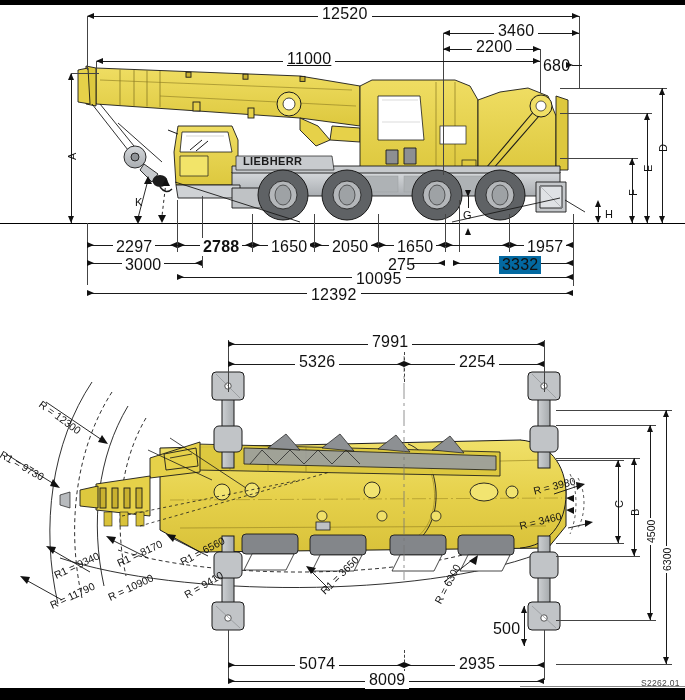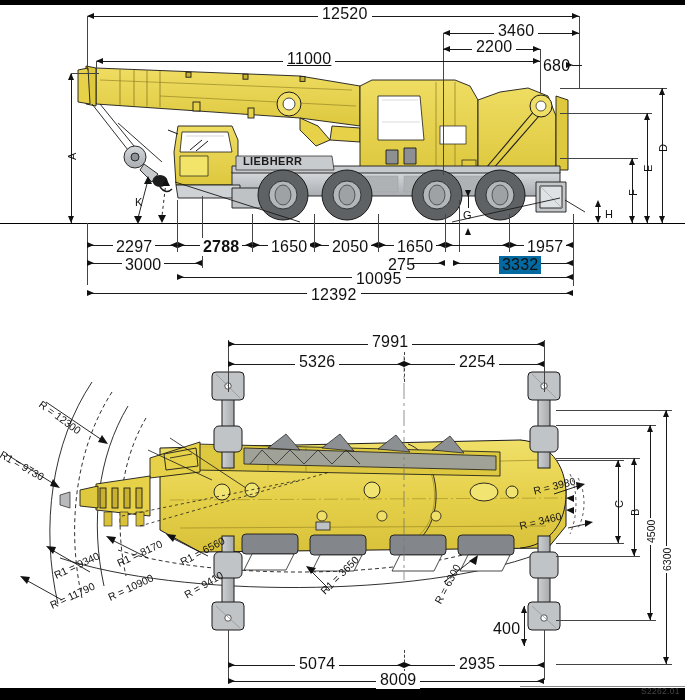--- a/index.html
+++ b/index.html
@@ -522,40 +522,40 @@
   <div class="exth" style="left:556px;top:410px;width:116px;"></div>
   <div class="exth" style="left:556px;top:664px;width:116px;"></div>
   <div class="vline" style="left:666px;top:410px;height:254px;"></div>
   <div class="arU" style="left:662.8px;top:410px;"></div>
   <div class="arD" style="left:662.8px;top:657px;"></div>
   <div class="dimv" style="left:661px;top:573px;background:#fff;padding:0 2px;">6300</div>
 
   <div class="vline" style="left:524px;top:606px;height:40px;"></div>
   <div class="arU" style="left:520.8px;top:606px;"></div>
   <div class="arD" style="left:520.8px;top:639px;"></div>
-  <div class="dim" style="left:493px;top:620px;">400</div>
+  <div class="dim" style="left:493px;top:620px;">500</div>
 
   <div class="ext" style="left:228px;top:630px;height:50px;"></div>
   <div class="ext" style="left:544px;top:630px;height:50px;"></div>
   <div class="ext dash" style="left:404px;top:650px;height:22px;"></div>
 
   <div class="hline" style="left:228px;top:665px;width:176px;"></div>
   <div class="arR" style="left:228px;top:661.8px;"></div>
   <div class="arL" style="left:397px;top:661.8px;"></div>
   <div class="dim" style="left:295px;top:655px;background:#fff;padding:0 4px;">5074</div>
 
   <div class="hline" style="left:404px;top:665px;width:140px;"></div>
   <div class="arR" style="left:404px;top:661.8px;"></div>
   <div class="arL" style="left:537px;top:661.8px;"></div>
   <div class="dim" style="left:455px;top:655px;background:#fff;padding:0 4px;text-align:center;">2935</div>
 
   <div class="hline" style="left:228px;top:681px;width:316px;"></div>
   <div class="arR" style="left:228px;top:677.8px;"></div>
   <div class="arL" style="left:537px;top:677.8px;"></div>
-  <div class="dim" style="left:365px;top:671px;background:#fff;padding:0 4px;margin-left:11px;">8009</div>
+  <div class="dim" style="left:365px;top:671px;background:#fff;padding:0 4px;">8009</div>
 
   <div class="rlab" style="left:44px;top:398px;transform:rotate(36deg);">R = 12300</div>
   <div class="svgwrap" style="left:40px;top:398px;width:80px;height:50px;">
     <svg width="80" height="50" viewBox="0 0 80 50">
         <path d="M6,4 L62,42" stroke="#111" stroke-width="0.9" fill="none"></path>
         <path d="M68,46 l-10,-2 l4,-7 Z" fill="#111"></path>
       </svg>
   </div>
 
   <div class="rlab" style="left:4px;top:448px;transform:rotate(30deg);">R1 = 9730</div>
@@ -636,16 +636,16 @@
 
   <div class="svgwrap" style="left:556px;top:470px;width:40px;height:70px;">
     <svg width="40" height="70" viewBox="0 0 40 70">
       <path d="M14,4 C22,20 22,46 14,64" fill="none" stroke="#333" stroke-width="0.8" stroke-dasharray="3 3"></path>
       <path d="M22,8 C30,22 30,44 22,58" fill="none" stroke="#333" stroke-width="0.8" stroke-dasharray="3 3"></path>
       <path d="M10,28 l8,-3 l0,7 Z" fill="#111"></path>
       <path d="M10,40 l8,-3 l0,7 Z" fill="#111"></path>
     </svg>
   </div>
 
-  <div class="refid" style="left:641px;top:678px;margin-top:8px;">S2262.01</div>
+  <div class="refid" style="left:641px;top:678px;">S2262.01</div>
   <div class="hline thin" style="left:520px;top:686px;width:165px;border-top-color:#888;"></div>
 
 </div>
 
 </body></html>

